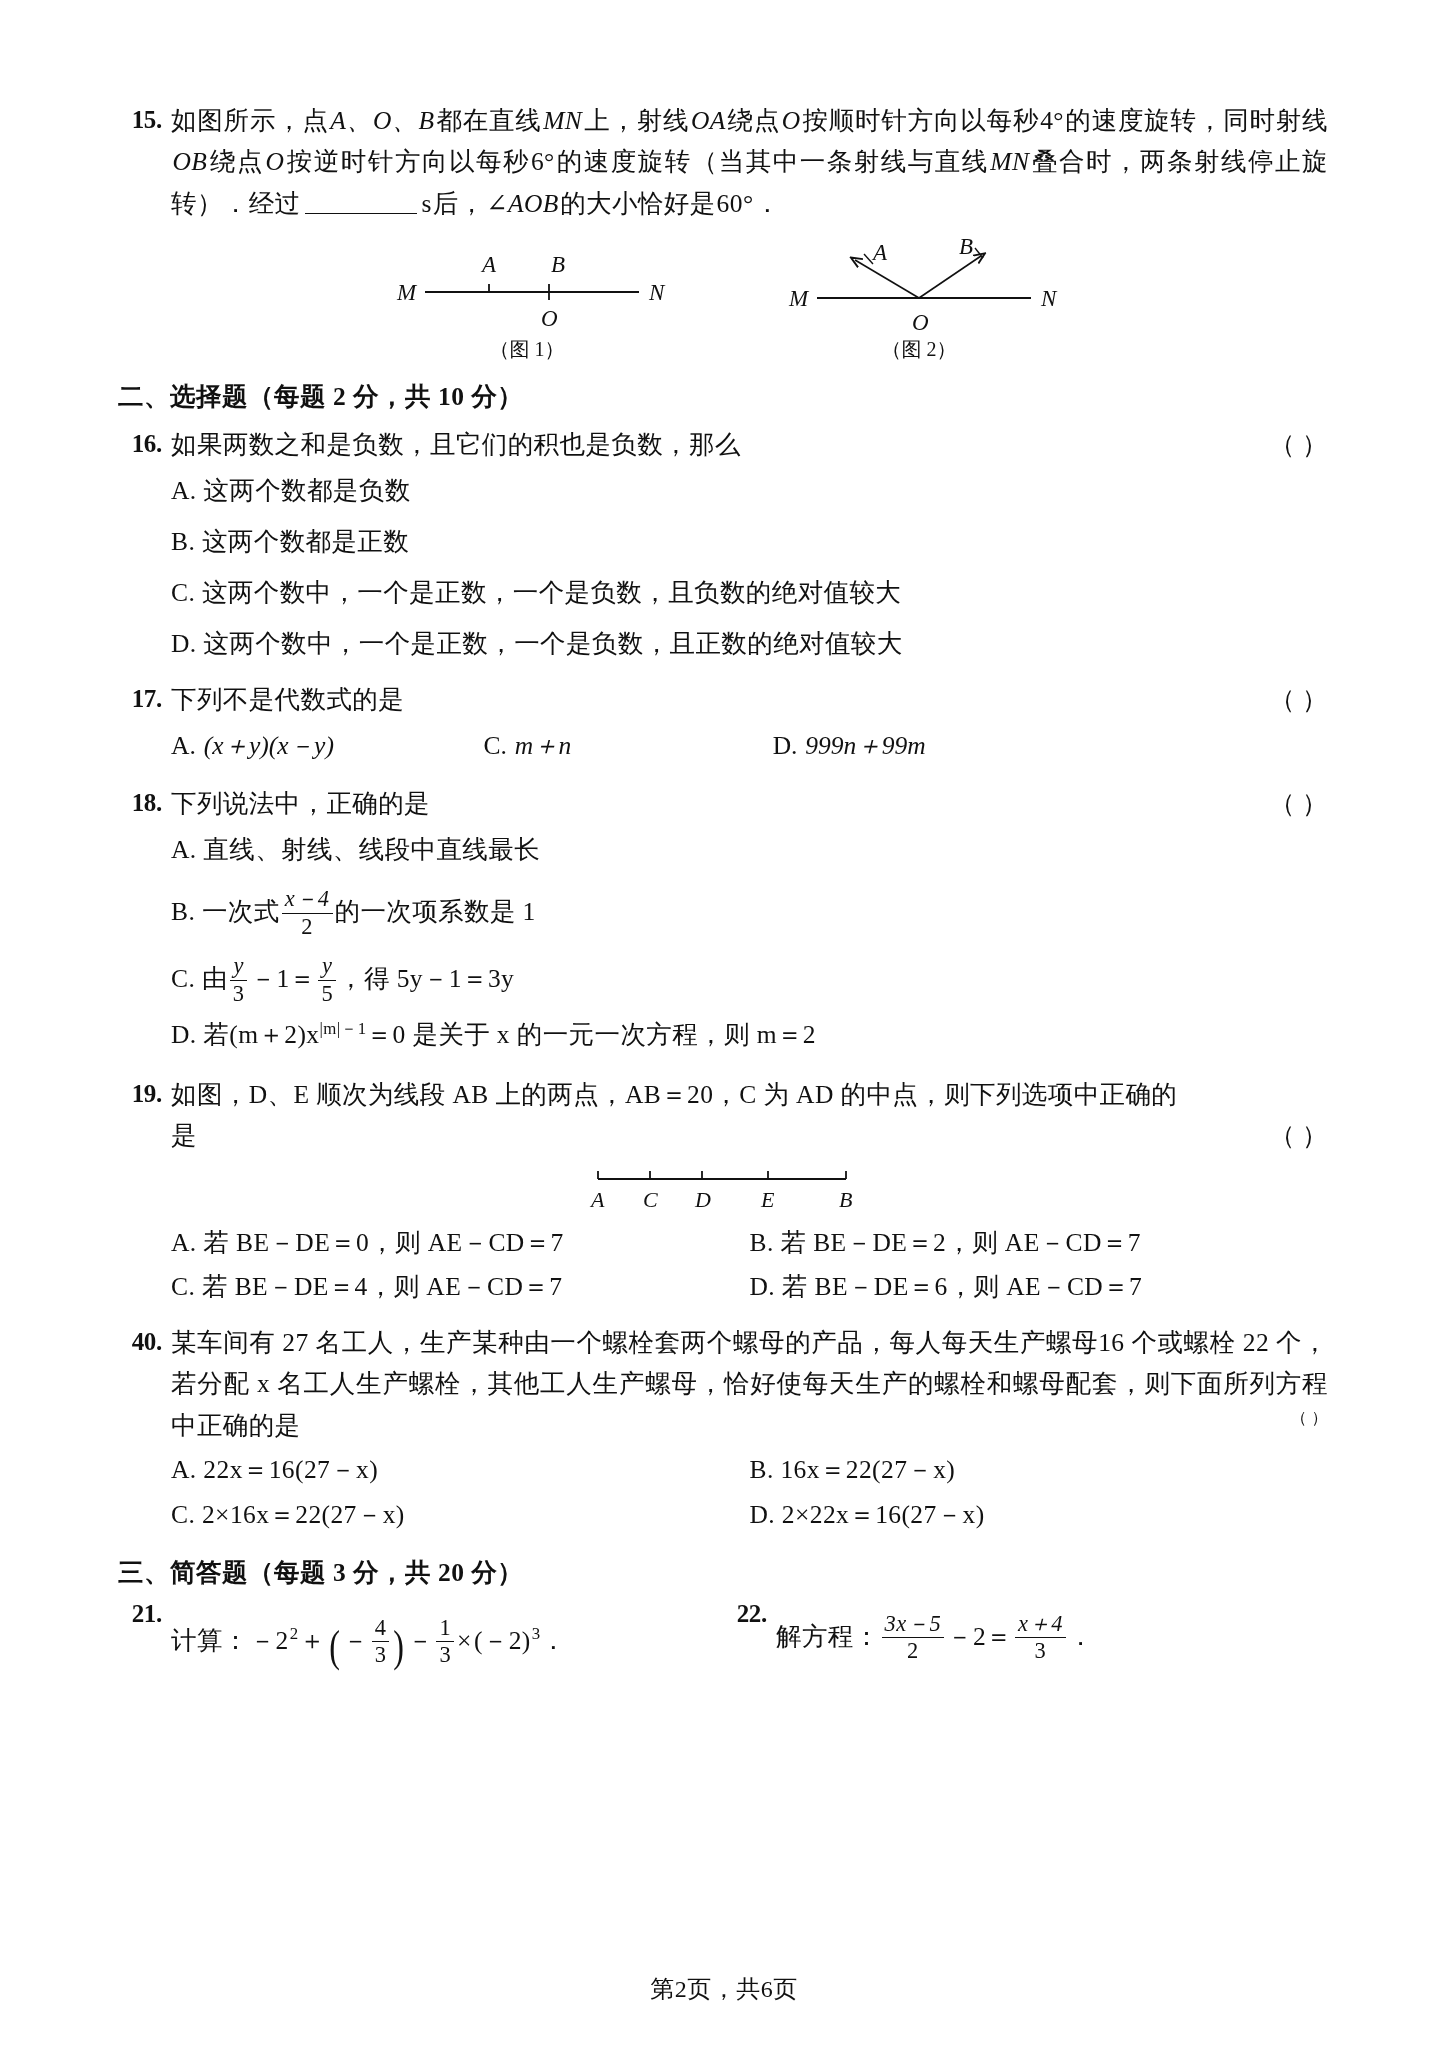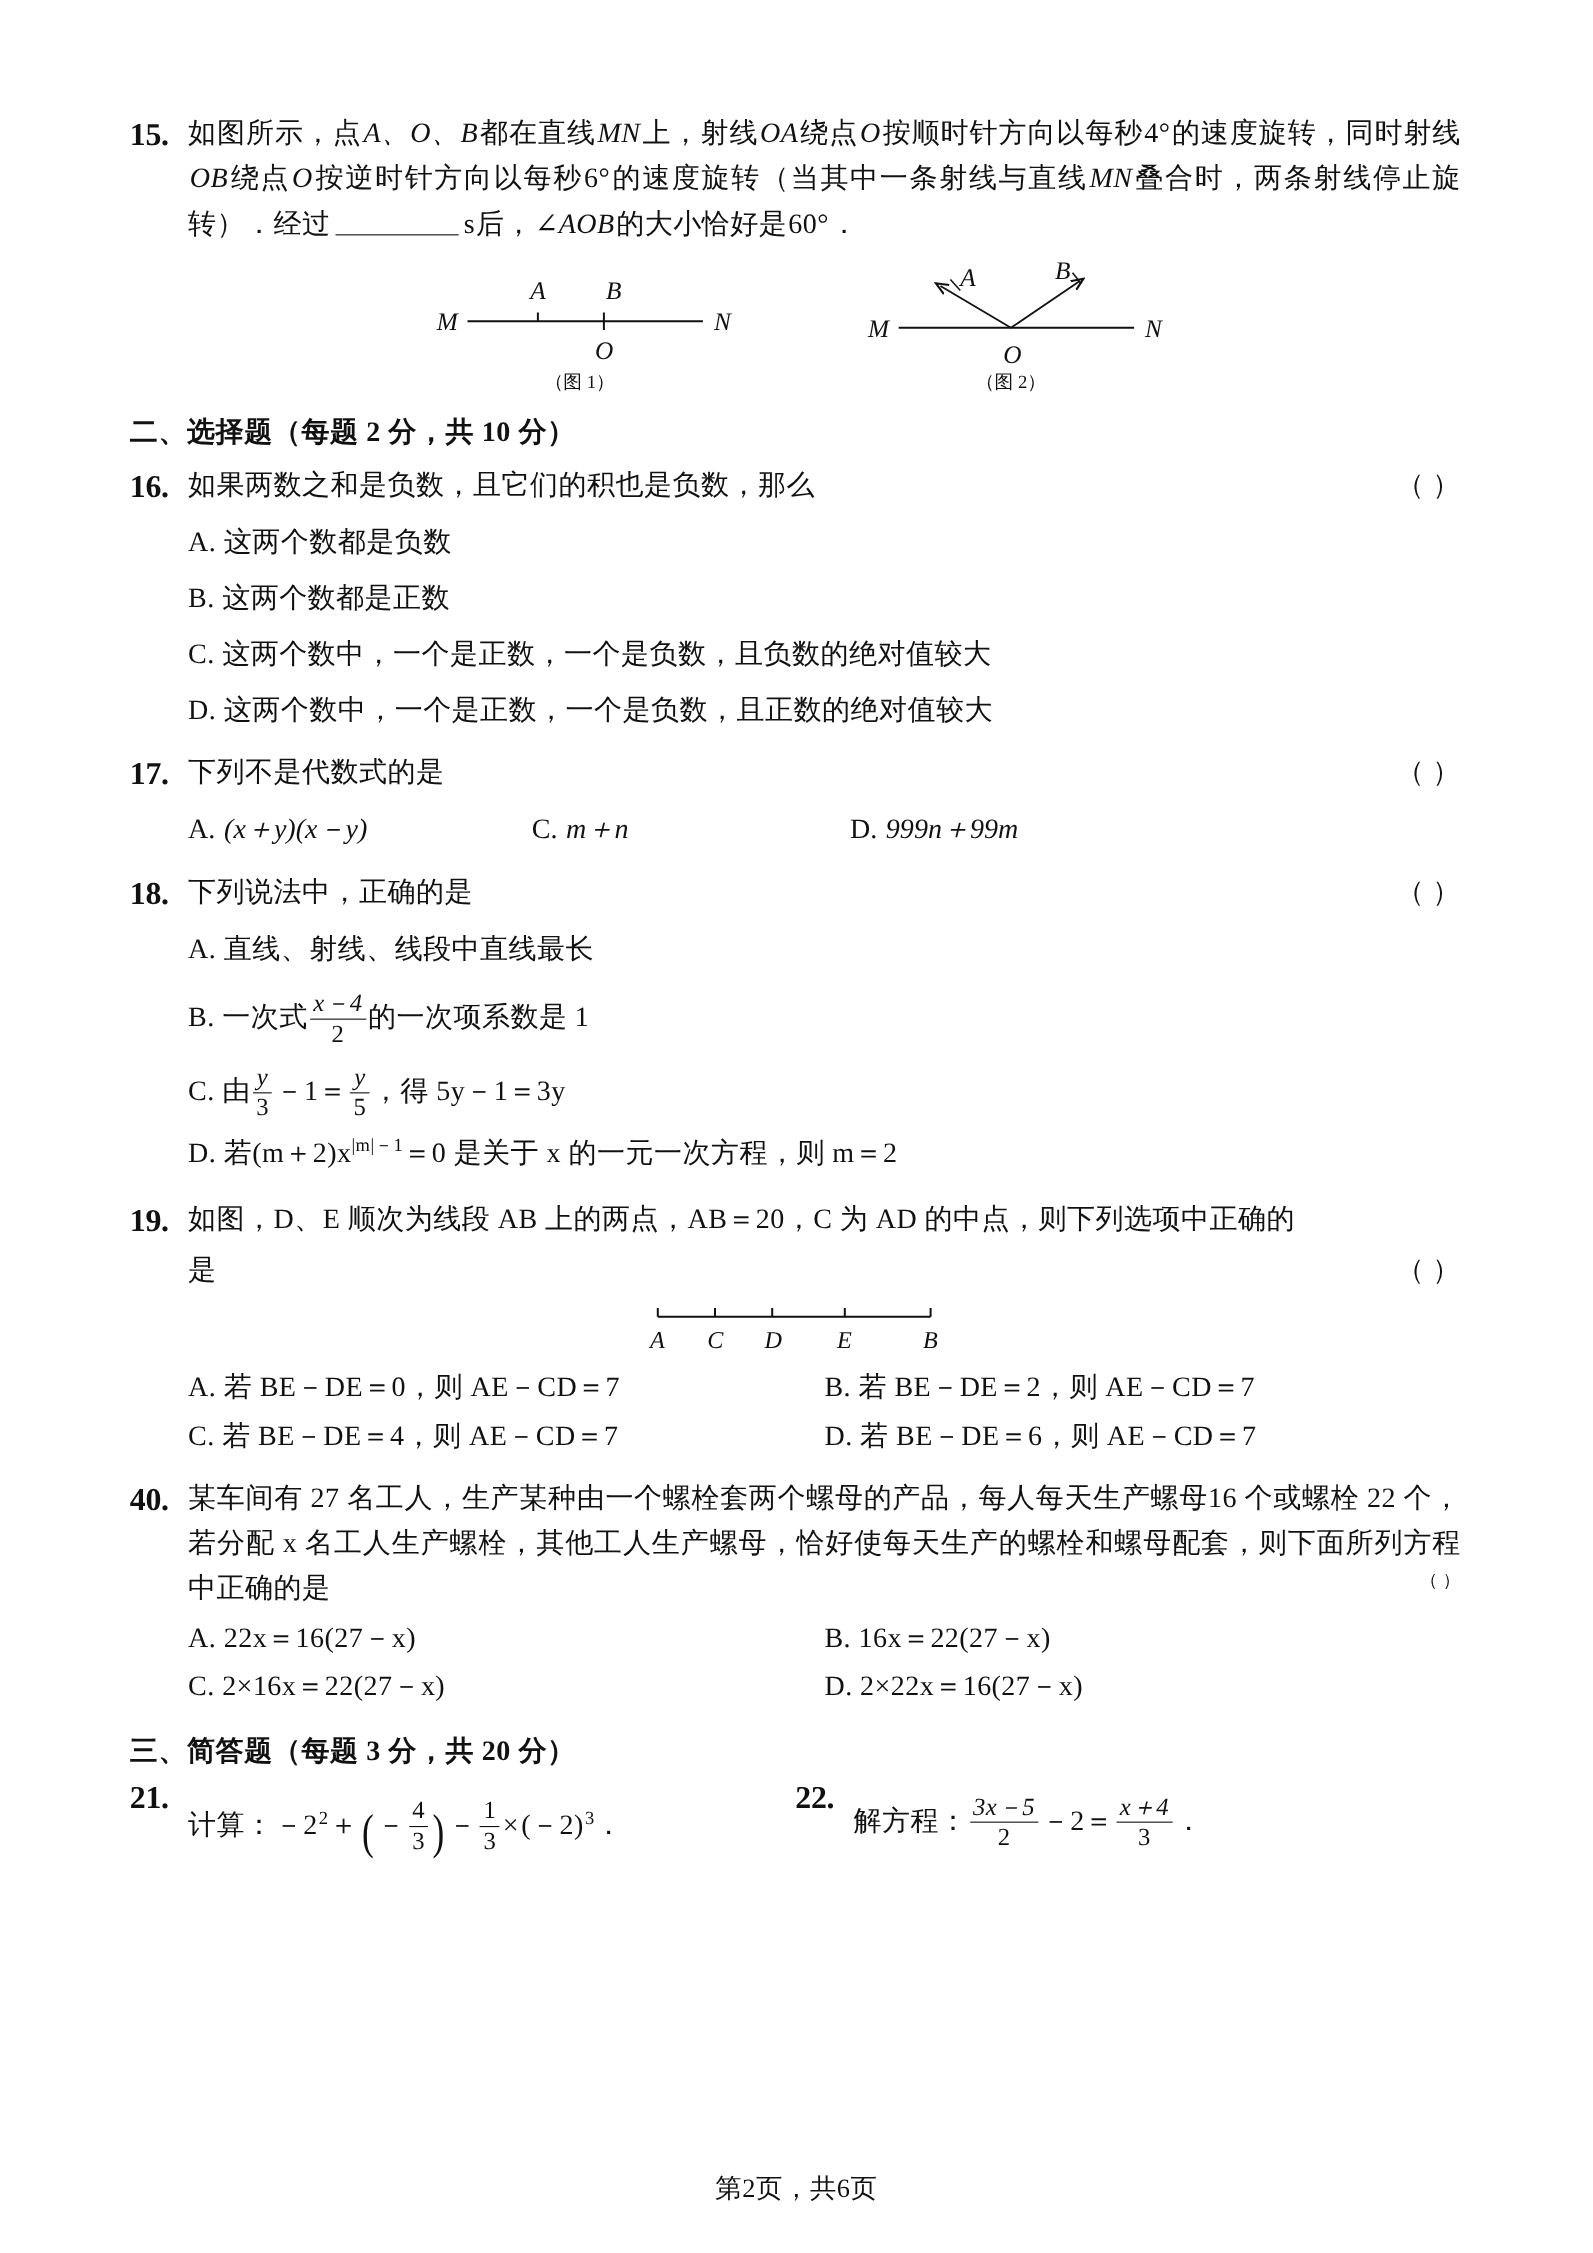--- a/index.html
+++ b/index.html
@@ -28,23 +28,23 @@
     margin-bottom: 8px;
   }
   .qline {
     display: flex;
     align-items: flex-start;
     line-height: 1.62;
     font-size: 25.5px;
   }
   .qnum {
     font-weight: bold;
-    font-size: 29px;
+    font-size: 25px;
     min-width: 44px;
-    text-align: left;
+    text-align: right;
     padding-right: 9px;
     flex: 0 0 auto;
     letter-spacing: -0.3px;
   }
   .qbody {
     flex: 1 1 auto;
     text-align: justify;
   }
   .cn {
     font-family: "Liberation Serif", "DejaVu Serif", serif;
@@ -113,21 +113,21 @@
   }
   .bigparen {
     display: inline-block;
     font-size: 1.75em;
     vertical-align: -0.28em;
     font-family: "Liberation Serif", serif;
     transform: scaleX(0.72);
   }
   .figcap {
     text-align: center;
-    font-size: 17px;
+    font-size: 20px;
     margin-top: 2px;
   }
   svg { display: block; }
 
   .fig19 { margin: 4px 0 6px 0; display:flex; justify-content:center; }
 
   
   .footer {
     position: absolute;
     bottom: 43px;

